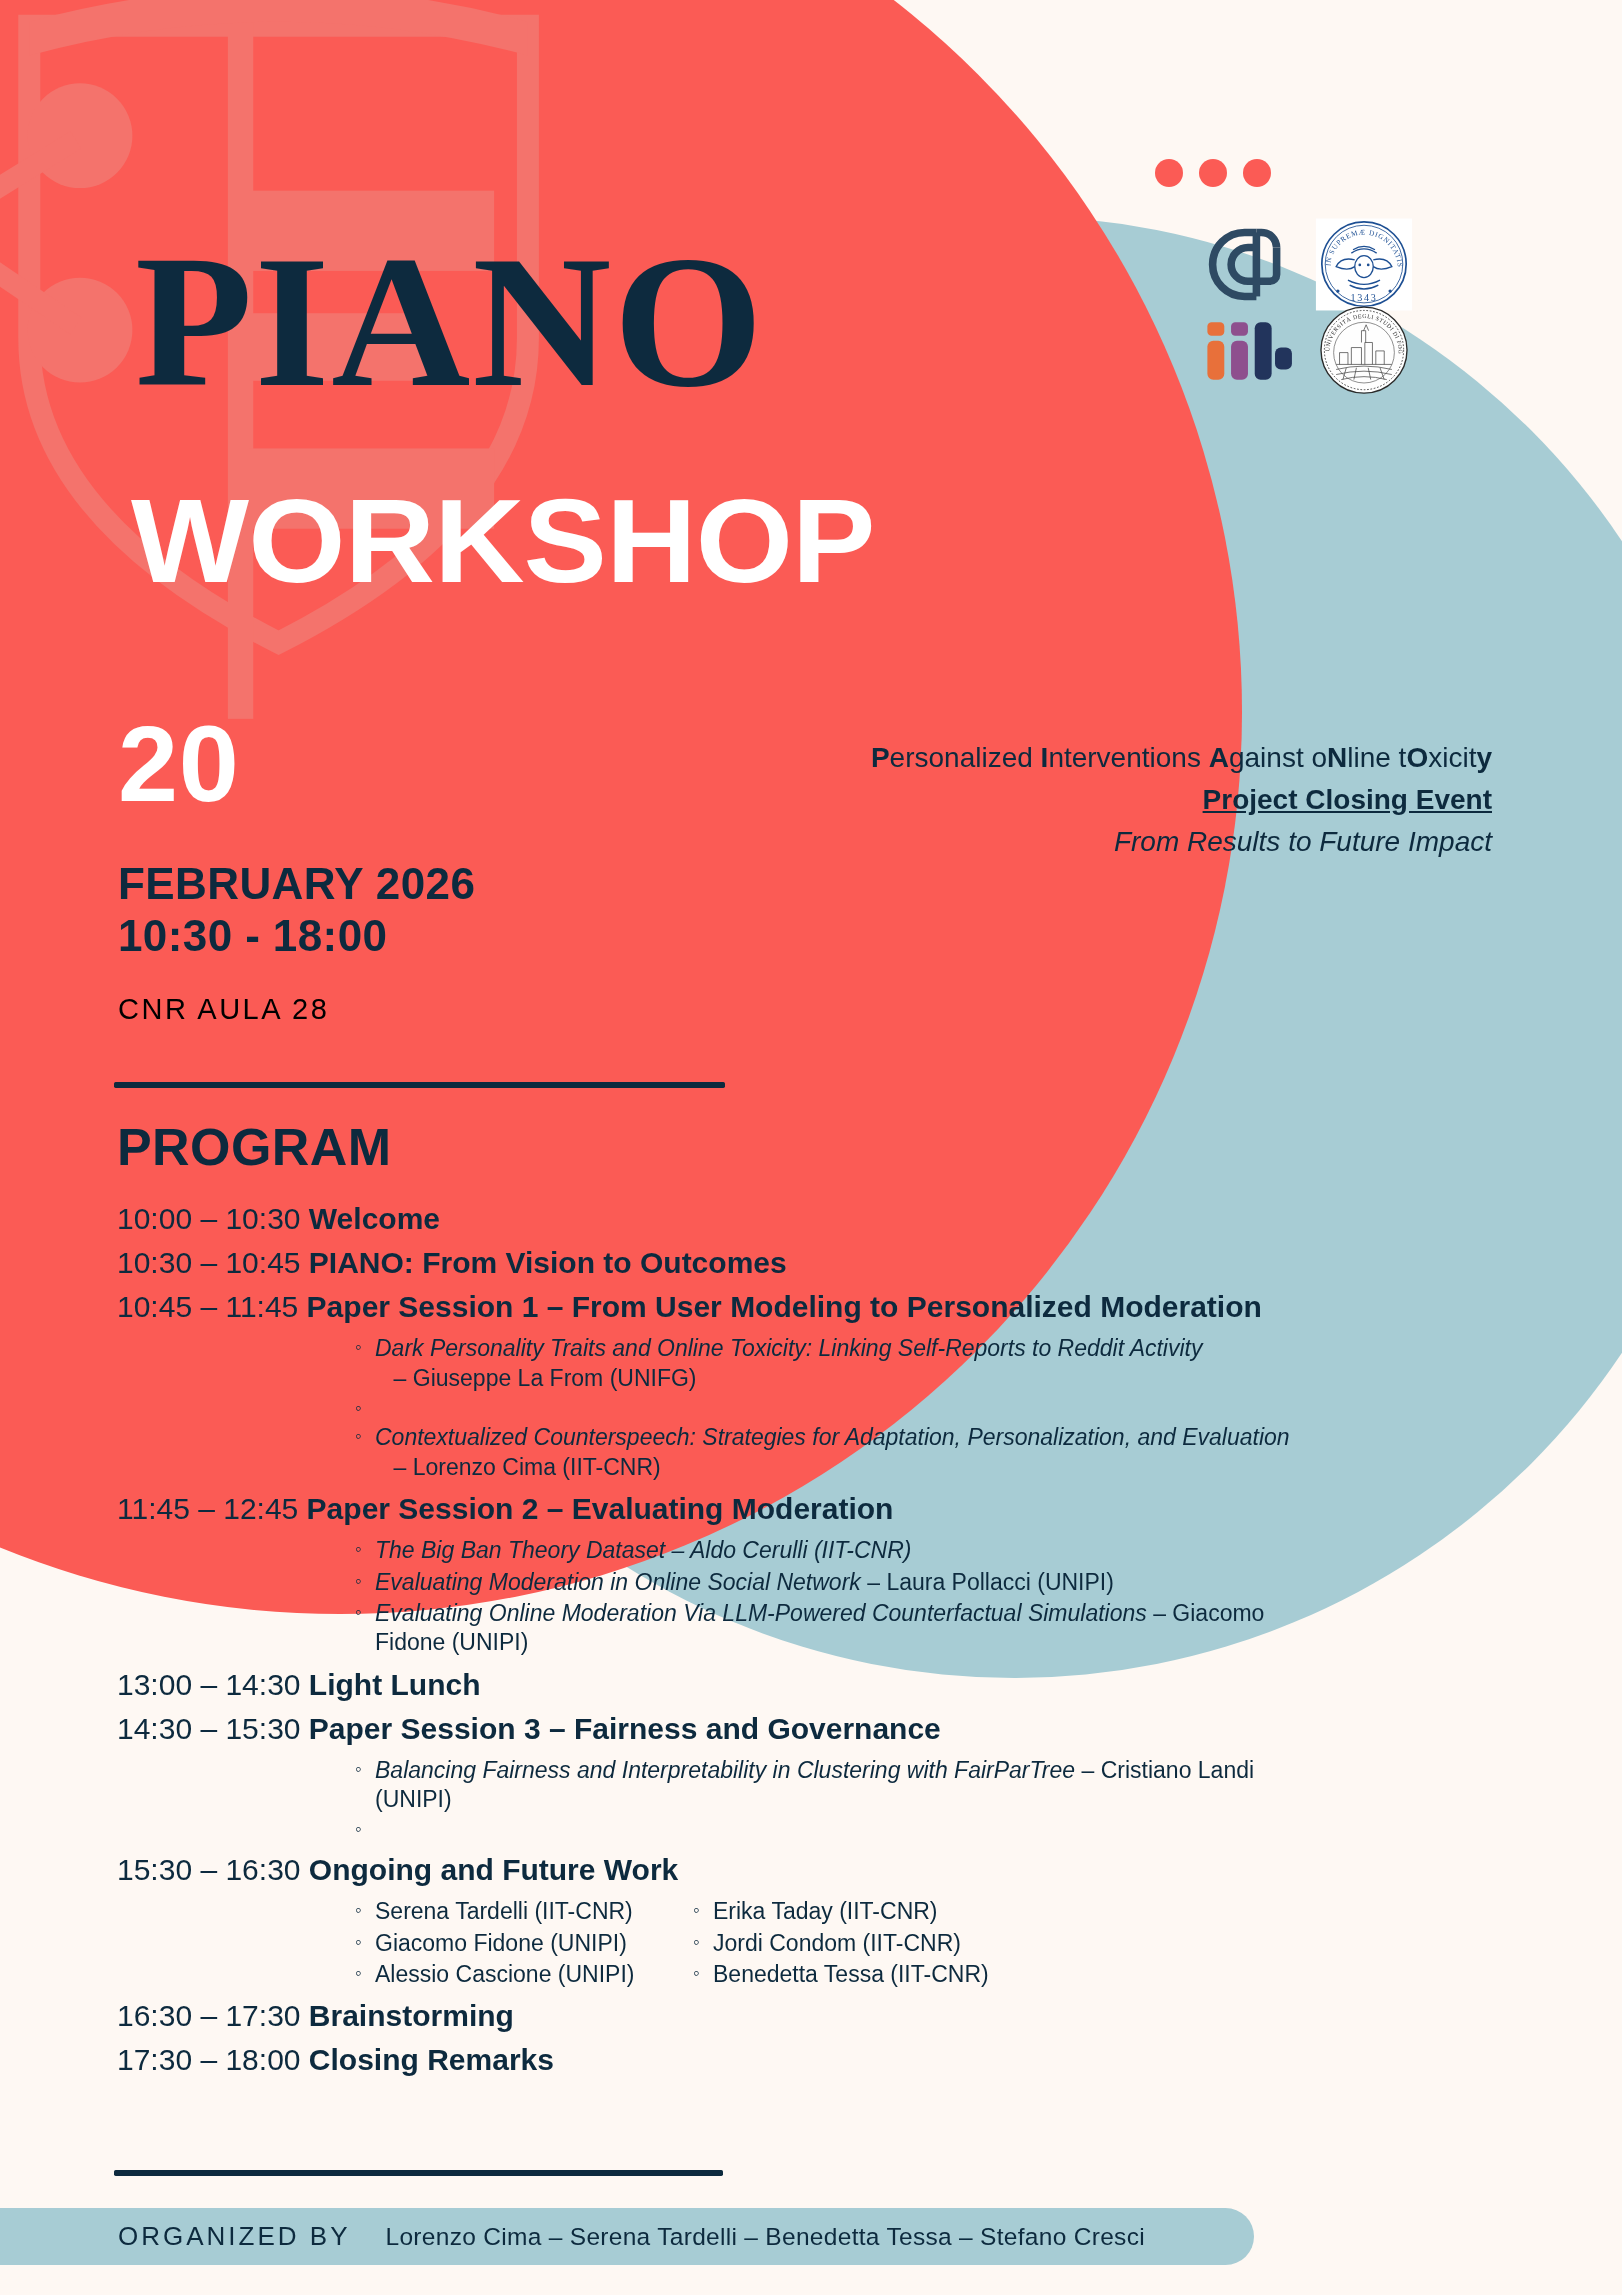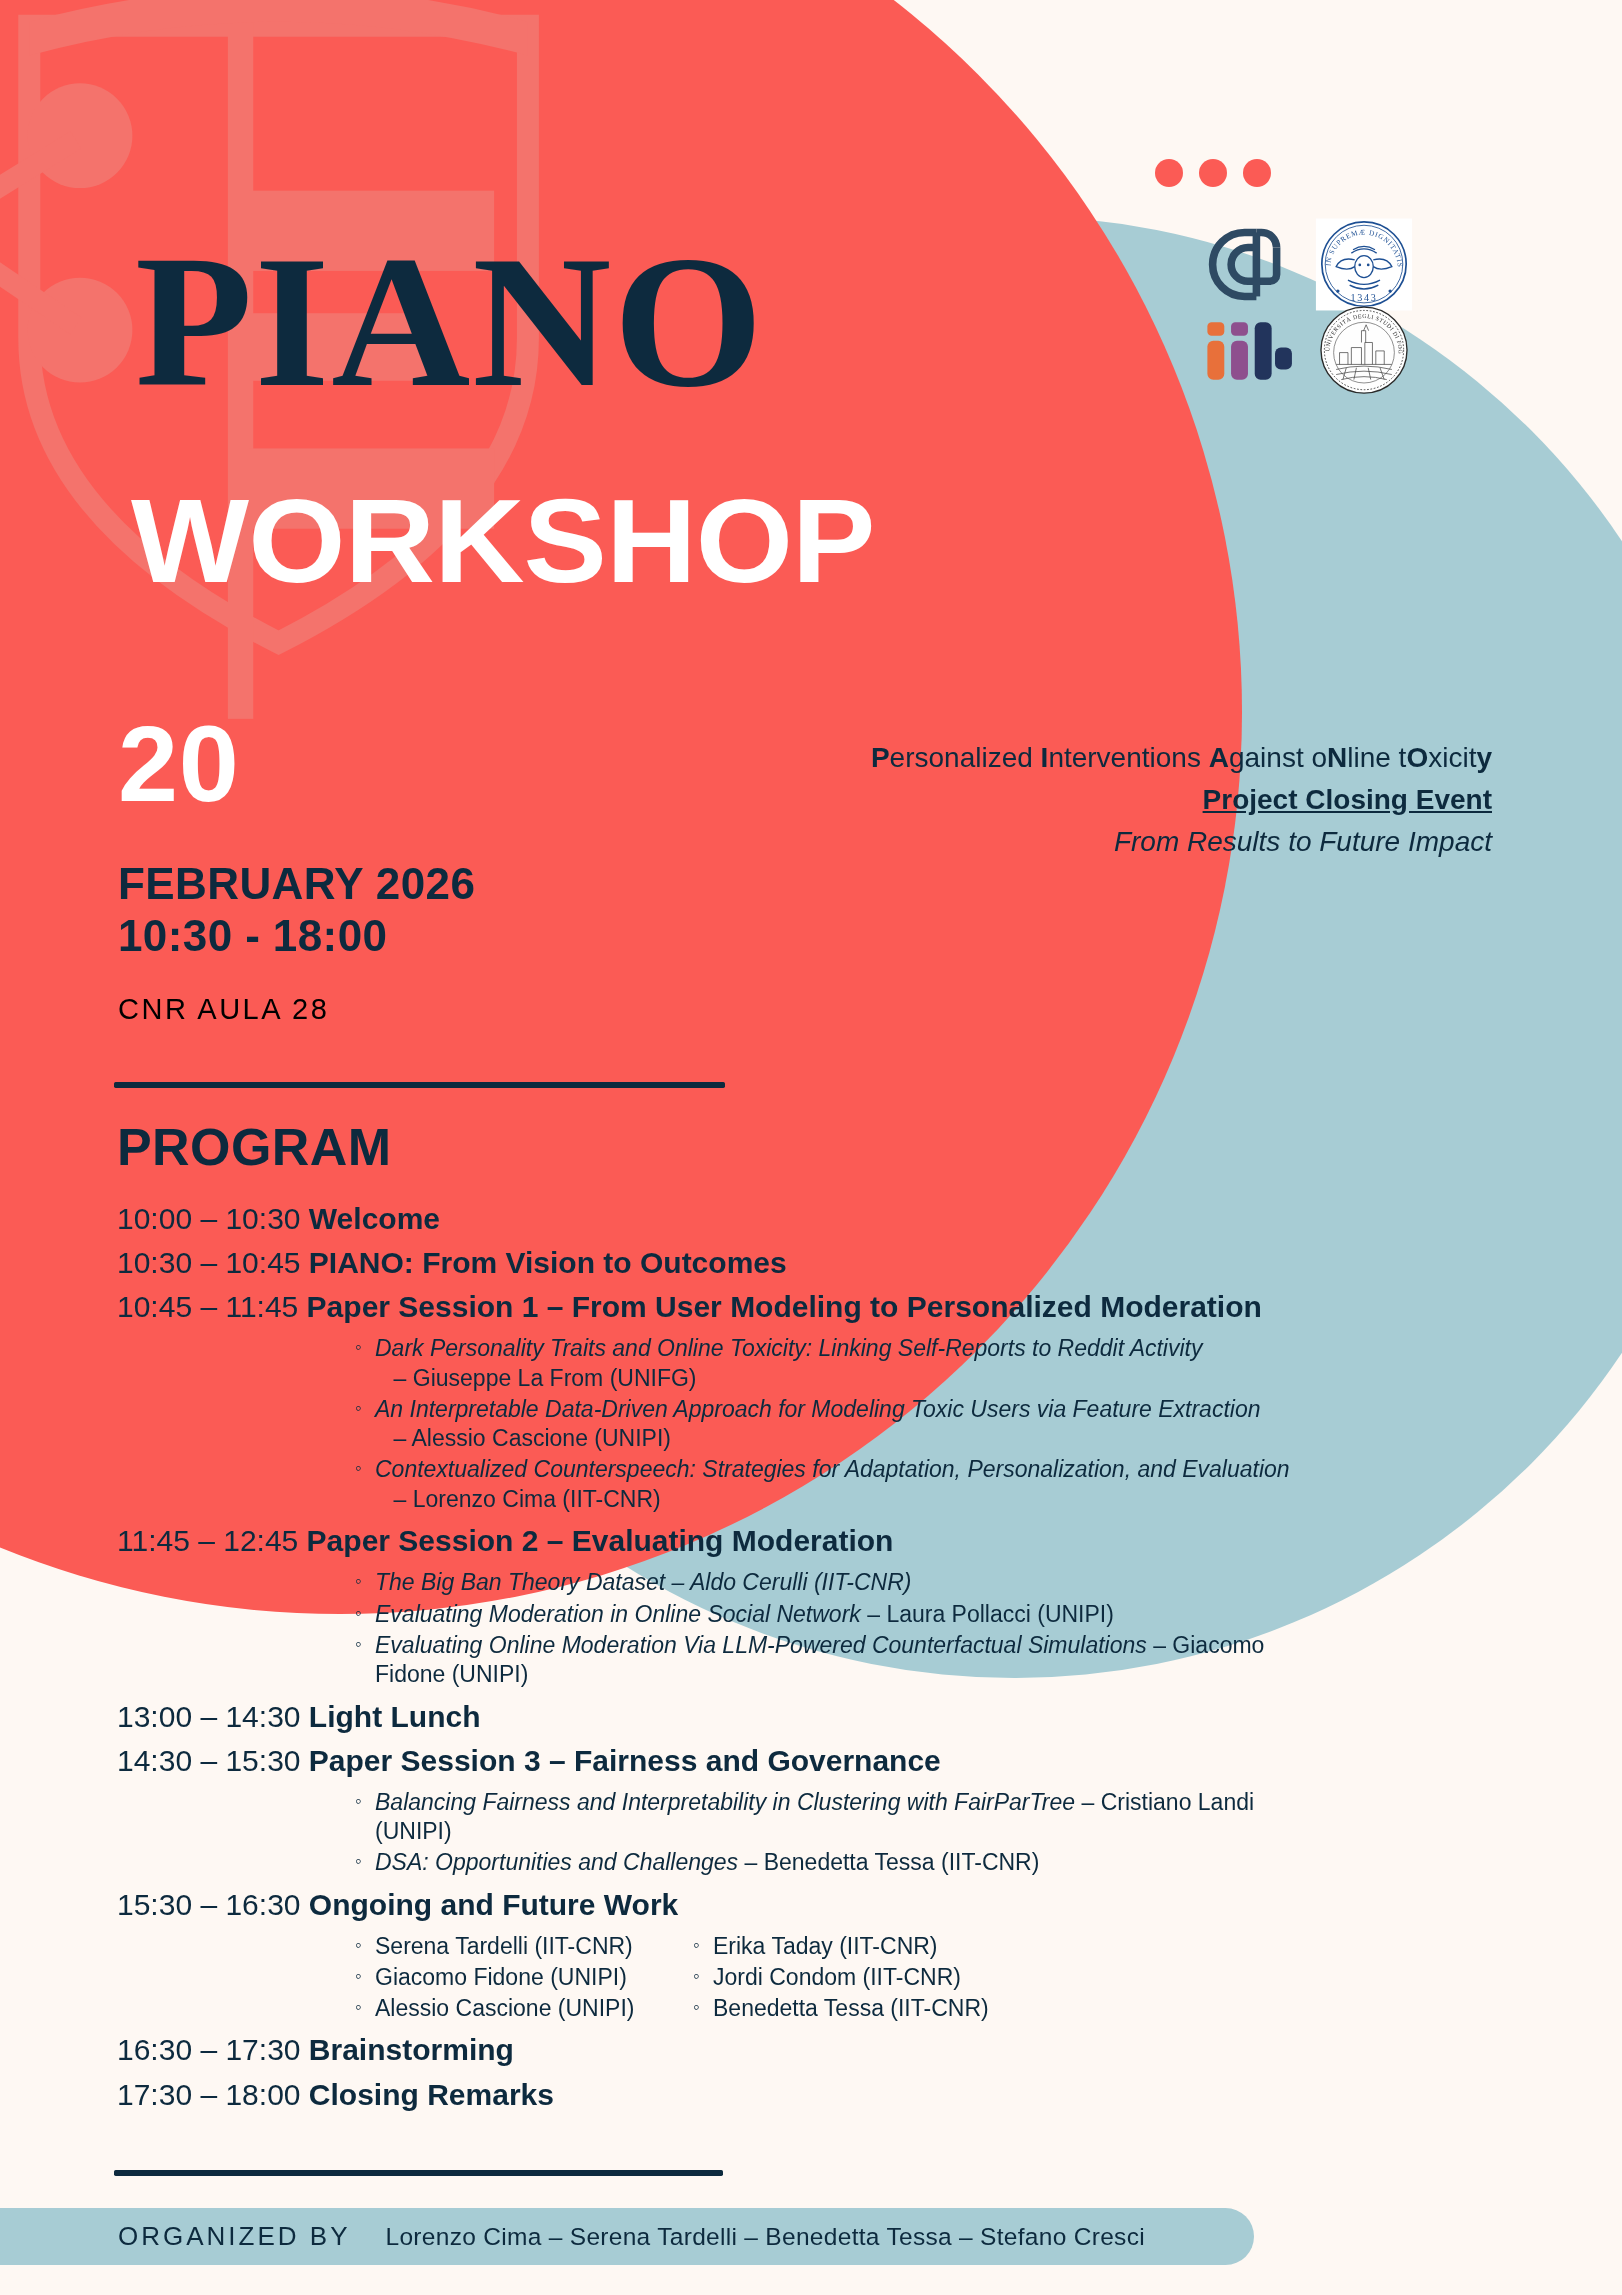--- a/index.html
+++ b/index.html
@@ -388,21 +388,20 @@
       <div class="slot"><span class="time">10:00 – 10:30 </span><span class="name">Welcome</span></div>
       <div class="slot"><span class="time">10:30 – 10:45 </span><span class="name">PIANO: From Vision to Outcomes</span></div>
       <div class="slot"><span class="time">10:45 – 11:45 </span><span class="name">Paper Session 1 – From User Modeling to Personalized Moderation</span></div>
       <div class="subitems">
         <div class="subitem">
           <span class="mark">◦</span>
           <span class="txt"><span class="paper">Dark Personality Traits and Online Toxicity: Linking Self-Reports to Reddit Activity</span><span class="author cont">– Giuseppe La From (UNIFG)</span></span>
         </div>
         <div class="subitem">
           <span class="mark">◦</span>
-          <span class="txt"><span class="paper">An Interpretable Data-Driven Approach for Modeling Toxic Users via Feature Extraction</span><span class="author cont">– Alessio Cascione (UNIPI)</span></span>
         </div>
         <div class="subitem">
           <span class="mark">◦</span>
           <span class="txt"><span class="paper">Contextualized Counterspeech: Strategies for Adaptation, Personalization, and Evaluation</span><span class="author cont">– Lorenzo Cima (IIT-CNR)</span></span>
         </div>
       </div>
       <div class="slot"><span class="time">11:45 – 12:45 </span><span class="name">Paper Session 2 – Evaluating Moderation</span></div>
       <div class="subitems">
         <div class="subitem">
           <span class="mark">◦</span>
@@ -419,21 +418,20 @@
       </div>
       <div class="slot"><span class="time">13:00 – 14:30 </span><span class="name">Light Lunch</span></div>
       <div class="slot"><span class="time">14:30 – 15:30 </span><span class="name">Paper Session 3 – Fairness and Governance</span></div>
       <div class="subitems">
         <div class="subitem">
           <span class="mark">◦</span>
           <span class="txt"><span class="paper">Balancing Fairness and Interpretability in Clustering with FairParTree </span><span class="author">– Cristiano Landi (UNIPI)</span></span>
         </div>
         <div class="subitem">
           <span class="mark">◦</span>
-          <span class="txt"><span class="paper">DSA: Opportunities and Challenges </span><span class="author">– Benedetta Tessa (IIT-CNR)</span></span>
         </div>
       </div>
       <div class="slot"><span class="time">15:30 – 16:30 </span><span class="name">Ongoing and Future Work</span></div>
       <div class="people">
         <div class="person">
           <span class="mark">◦</span>
           <span>Serena Tardelli (IIT-CNR)</span>
         </div>
         <div class="person">
           <span class="mark">◦</span>

